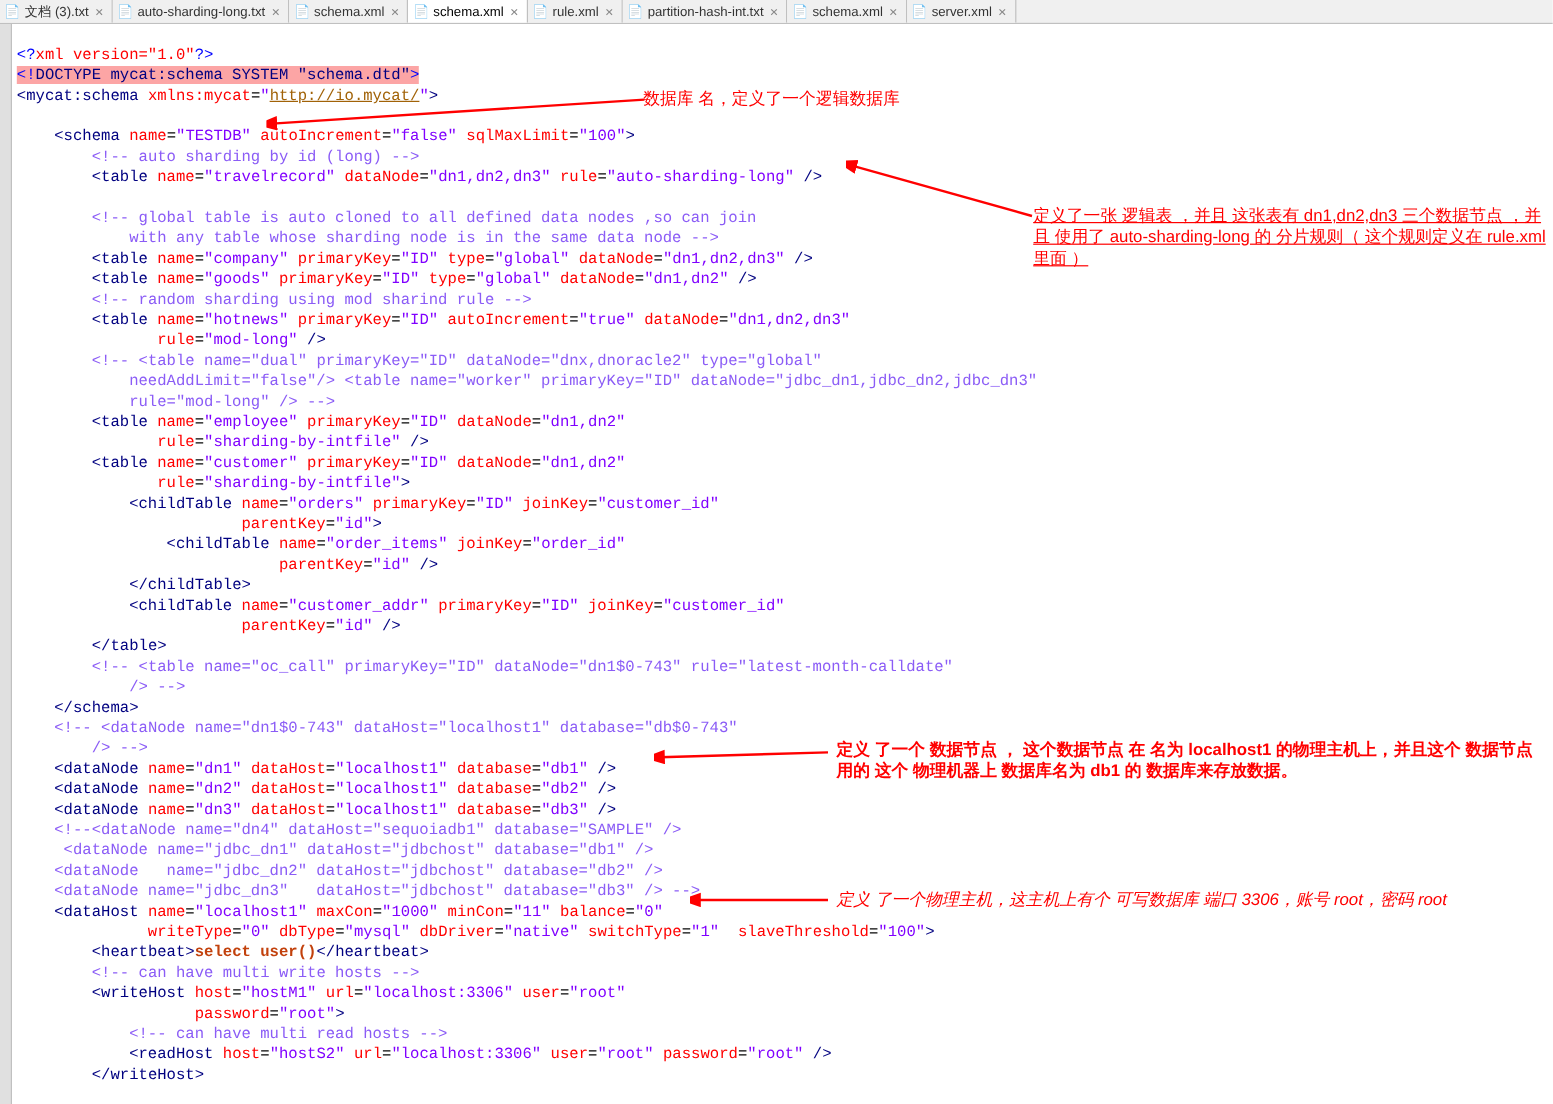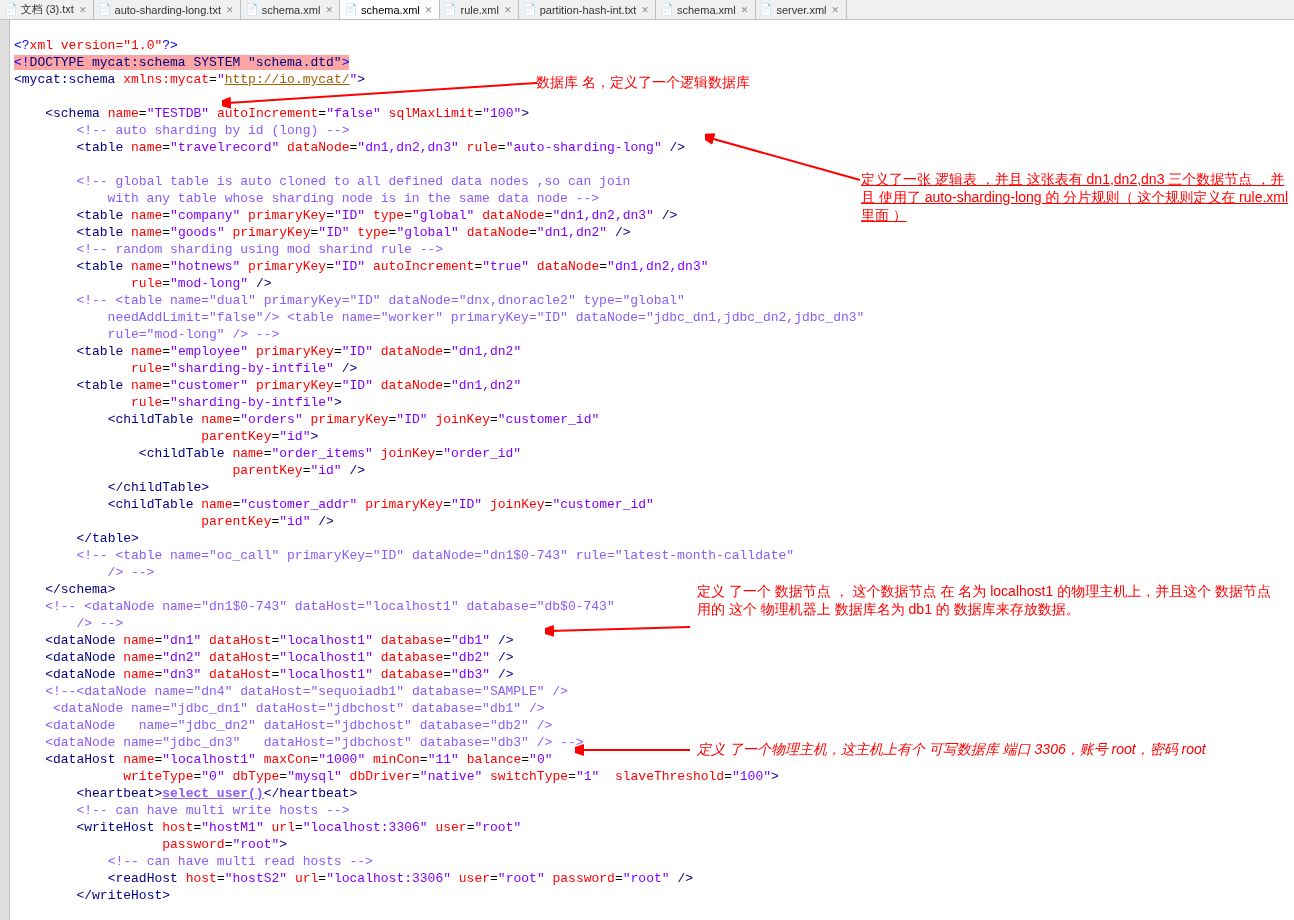--- a/index.html
+++ b/index.html
@@ -9,21 +9,21 @@
 .tab.active { background: #fff; color: #000; }
 .tab-close { width: 10px; height: 10px; font-size: 9px; color: #888; margin-left: 2px; }
 .gutter { position: absolute; top: 20px; left: 0; width: 10px; bottom: 0; background: #e0e0e0; border-right: 1px solid #c0c0c0; }
 .editor { position: absolute; top: 20px; left: 10px; right: 0; bottom: 0; background: #fff; white-space: pre; line-height: 17px; padding-left: 4px; }
 .t { color: #000080; } 
 .an { color: #FF0000; } 
 .av { color: #8000FF; }
 .c { color: #8b5cf6; text-align: right; } 
 .pi { color: #FF0000; } 
 .pix { color: #0000FF; }
-.fn { color: #8b5cf6; font-weight: bold; text-decoration: underline; }
+.fn { color: #c2410c; font-weight: bold; }
 .lk { color: #a16207; text-decoration: underline; }
 .doctype-bg { background: #fca5a5; }
 .ann { position: absolute; color: #ff0000; font-family: "Microsoft YaHei", sans-serif; font-size: 14px; line-height: 18px; }
 .arrow { position: absolute; pointer-events: none; }
 </style>
 </head>
 <body>
 
 <div class="tabbar">
   <div class="tab">
@@ -121,21 +121,21 @@
                    <span class="an">password</span>=<span class="av">"<span>root</span>"</span><span class="t">&gt;</span>
             <span class="c">&lt;!-- can have multi read hosts --&gt;</span>
             <span class="t">&lt;readHost</span> <span class="an">host</span>=<span class="av">"<span>hostS2</span>"</span> <span class="an">url</span>=<span class="av">"<span>localhost:3306</span>"</span> <span class="an">user</span>=<span class="av">"<span>root</span>"</span> <span class="an">password</span>=<span class="av">"<span>root</span>"</span> <span class="t">/&gt;</span>
         <span class="t">&lt;/writeHost&gt;</span>
 
         
 </div>
 
 <div class="ann" style="top:73px; left:536px;">数据库 名，定义了一个逻辑数据库</div>
 <div class="ann" style="top:170px; left:861px; width:430px;text-decoration:underline;">定义了一张 逻辑表 ，并且 这张表有  dn1,dn2,dn3 三个数据节点 ，并且 使用了  auto-sharding-long 的 分片规则（  这个规则定义在  rule.xml里面 ）</div>
-<div class="ann" style="top:582px; left:697px; width:590px;">定义 了一个  数据节点 ， 这个数据节点 在  名为 localhost1 的物理主机上，并且这个 数据节点 用的 这个 物理机器上 数据库名为 db1 的 数据库来存放数据。</div>
+<div class="ann" style="top:615px; left:697px; width:590px;font-weight:bold;">定义 了一个  数据节点 ， 这个数据节点 在  名为 localhost1 的物理主机上，并且这个 数据节点 用的 这个 物理机器上 数据库名为 db1 的 数据库来存放数据。</div>
 <div class="ann" style="top:740px; left:697px; width:590px;font-style:italic;">定义 了一个物理主机，这主机上有个 可写数据库 端口 3306，账号 root，密码 root</div>
 
 <svg class="arrow" style="top:75px; left:222px; width:320px; height:35px;">
     <defs>
       <marker id="ah1" markerWidth="10" markerHeight="10" refX="2" refY="3" orient="auto">
         <path d="M0,0 L0,6 L9,3 z" fill="#ff0000"></path>
       </marker>
     </defs>
     <line x1="315" y1="8" x2="5" y2="28" stroke="#ff0000" stroke-width="2" marker-end="url(#ah1)"></line>
   </svg>

